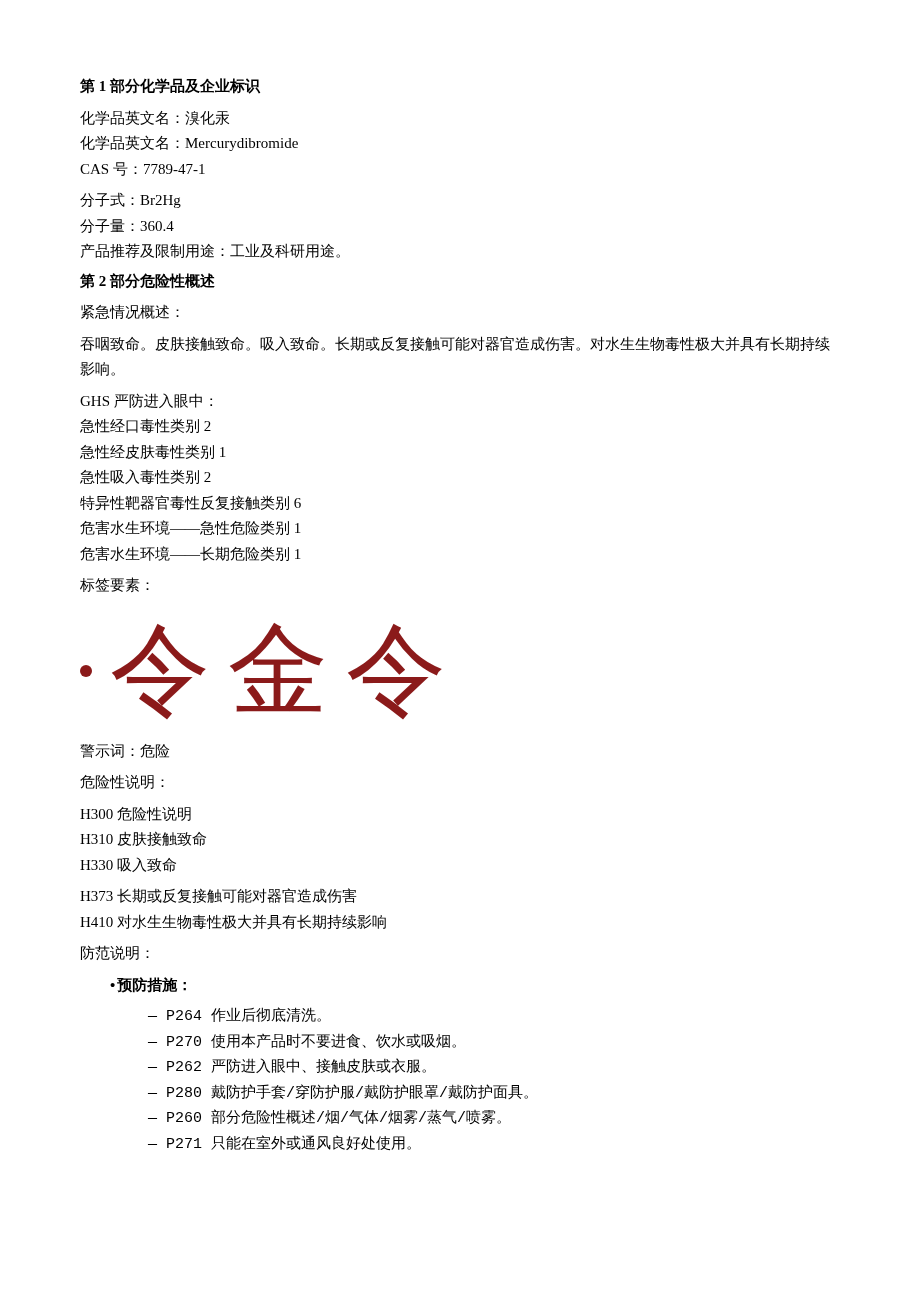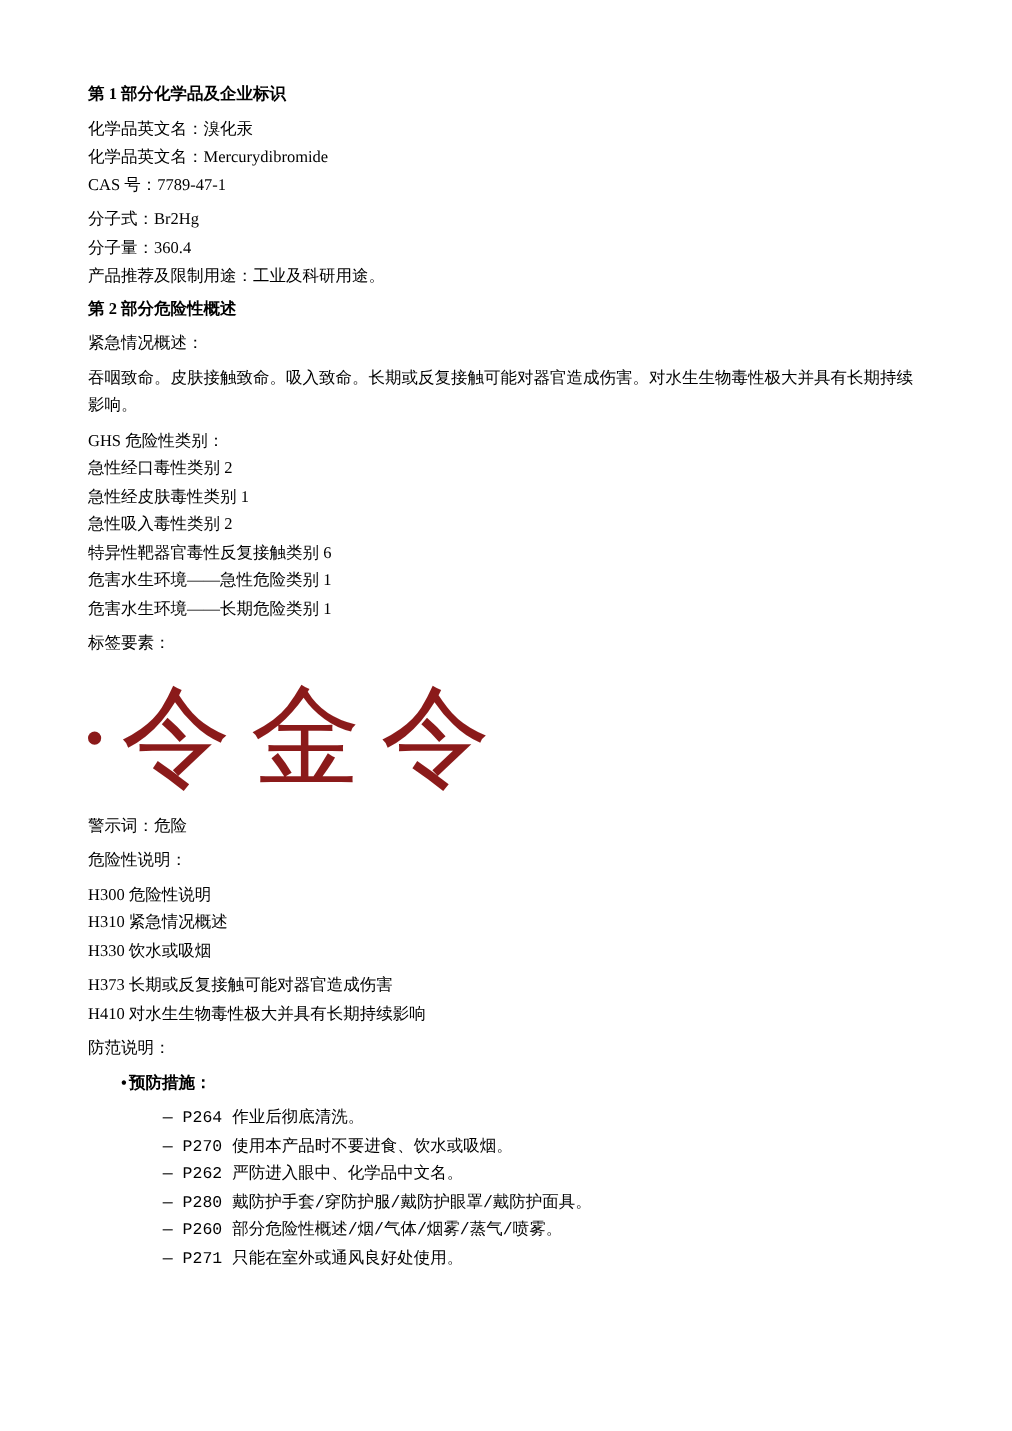--- a/index.html
+++ b/index.html
@@ -84,21 +84,21 @@
 </div>
 <div class="row">
   <span class="label">产品推荐及限制用途：</span><span>工业及科研用途。</span>
 </div>
 
 <div class="section-title">第 2 部分危险性概述</div>
 
 <div class="row block-gap">紧急情况概述：</div>
 <div class="row block-gap">吞咽致命。皮肤接触致命。吸入致命。长期或反复接触可能对器官造成伤害。对水生生物毒性极大并具有长期持续影响。</div>
 
-<div class="row block-gap">GHS 危险性类别：</div>
+<div class="row block-gap">GHS 严防进入眼中：</div>
 
 <div class="row">急性经口毒性类别 2</div>
 <div class="row">急性经皮肤毒性类别 1</div>
 <div class="row">急性吸入毒性类别 2</div>
 <div class="row">特异性靶器官毒性反复接触类别 6</div>
 <div class="row">危害水生环境——急性危险类别 1</div>
 <div class="row">危害水生环境——长期危险类别 1</div>
 
 <div class="row block-gap">标签要素：</div>
 
@@ -109,27 +109,27 @@
   <span class="picto-char">令</span>
 </div>
 
 <div class="row">
   <span class="label">警示词：</span><span>危险</span>
 </div>
 
 <div class="row block-gap">危险性说明：</div>
 
 <div class="row block-gap">H300 危险性说明</div>
-<div class="row">H310 紧急情况概述</div>
-<div class="row">H330 饮水或吸烟</div>
+<div class="row">H310 皮肤接触致命</div>
+<div class="row">H330 吸入致命</div>
 <div class="row block-gap">H373 长期或反复接触可能对器官造成伤害</div>
 <div class="row">H410 对水生生物毒性极大并具有长期持续影响</div>
 
 <div class="row block-gap">防范说明：</div>
 
 <div class="row block-gap indent-1 bullet">预防措施：</div>
 
 <div class="row block-gap indent-2 dash">P264 作业后彻底清洗。</div>
 <div class="row indent-2 dash">P270 使用本产品时不要进食、饮水或吸烟。</div>
-<div class="row indent-2 dash">P262 严防进入眼中、化学品中文名。</div>
+<div class="row indent-2 dash">P262 严防进入眼中、接触皮肤或衣服。</div>
 <div class="row indent-2 dash">P280 戴防护手套/穿防护服/戴防护眼罩/戴防护面具。</div>
 <div class="row indent-2 dash">P260 部分危险性概述/烟/气体/烟雾/蒸气/喷雾。</div>
 <div class="row indent-2 dash">P271 只能在室外或通风良好处使用。</div>
 
 </body></html>

